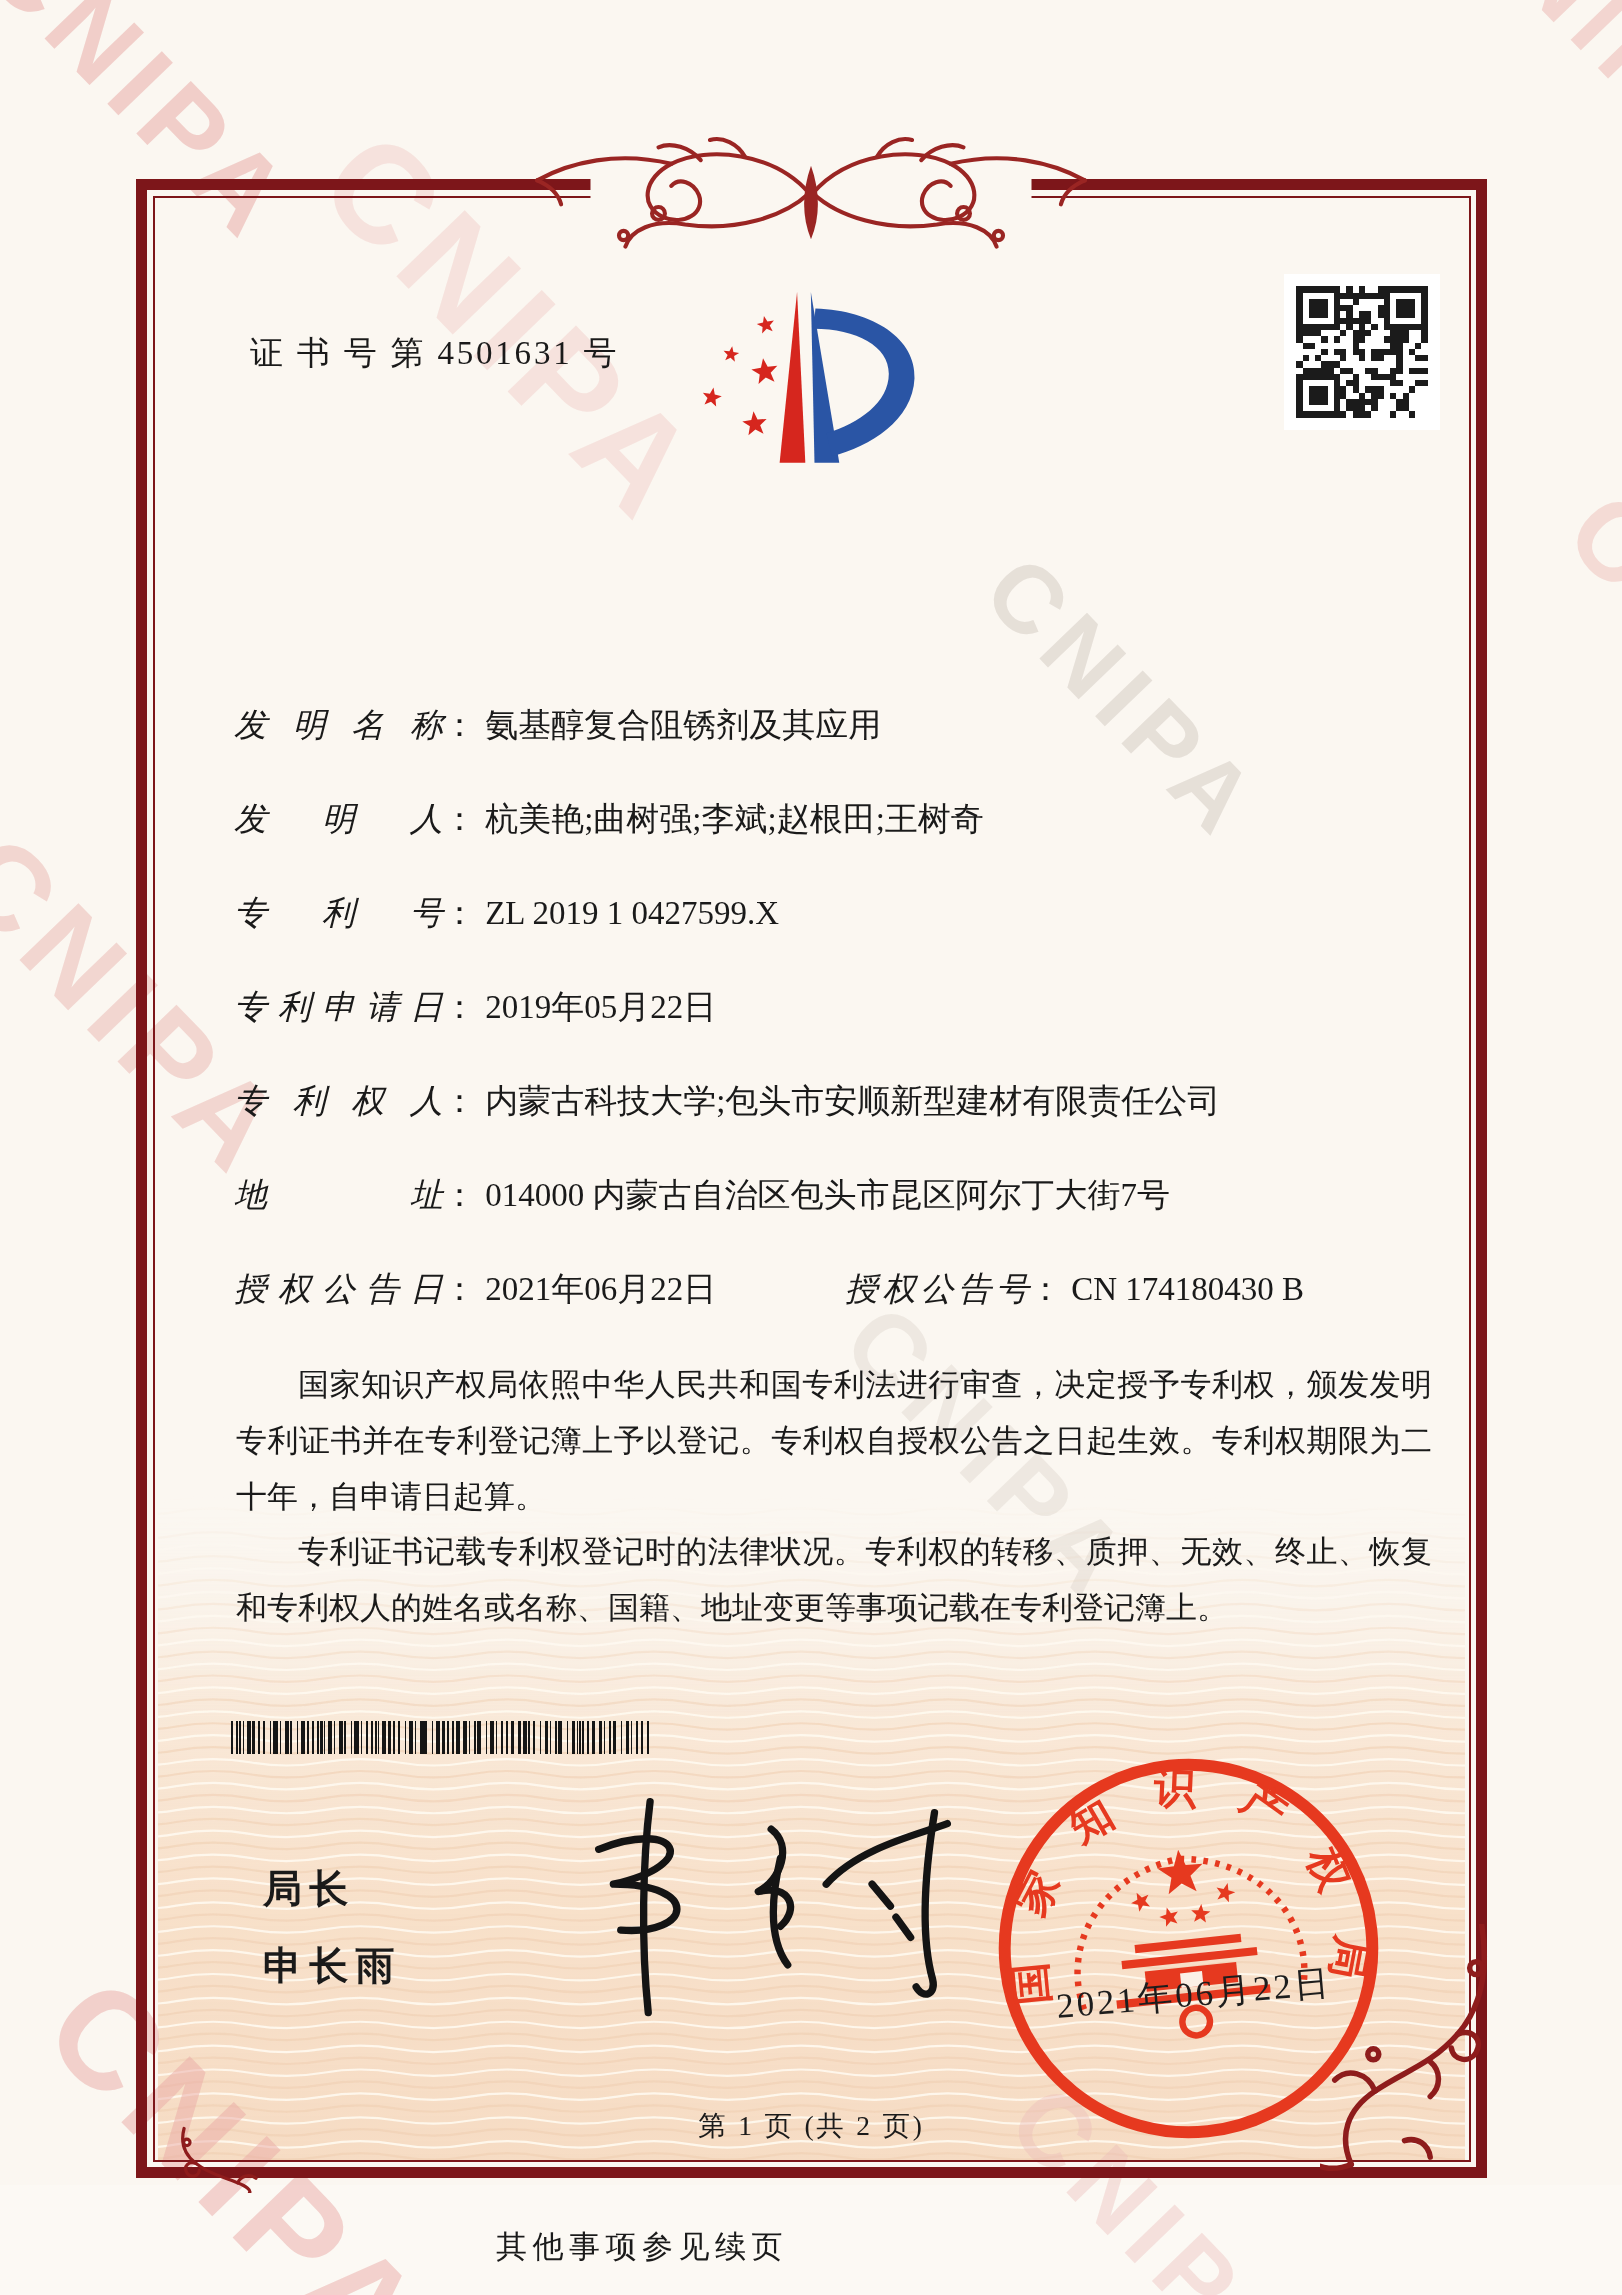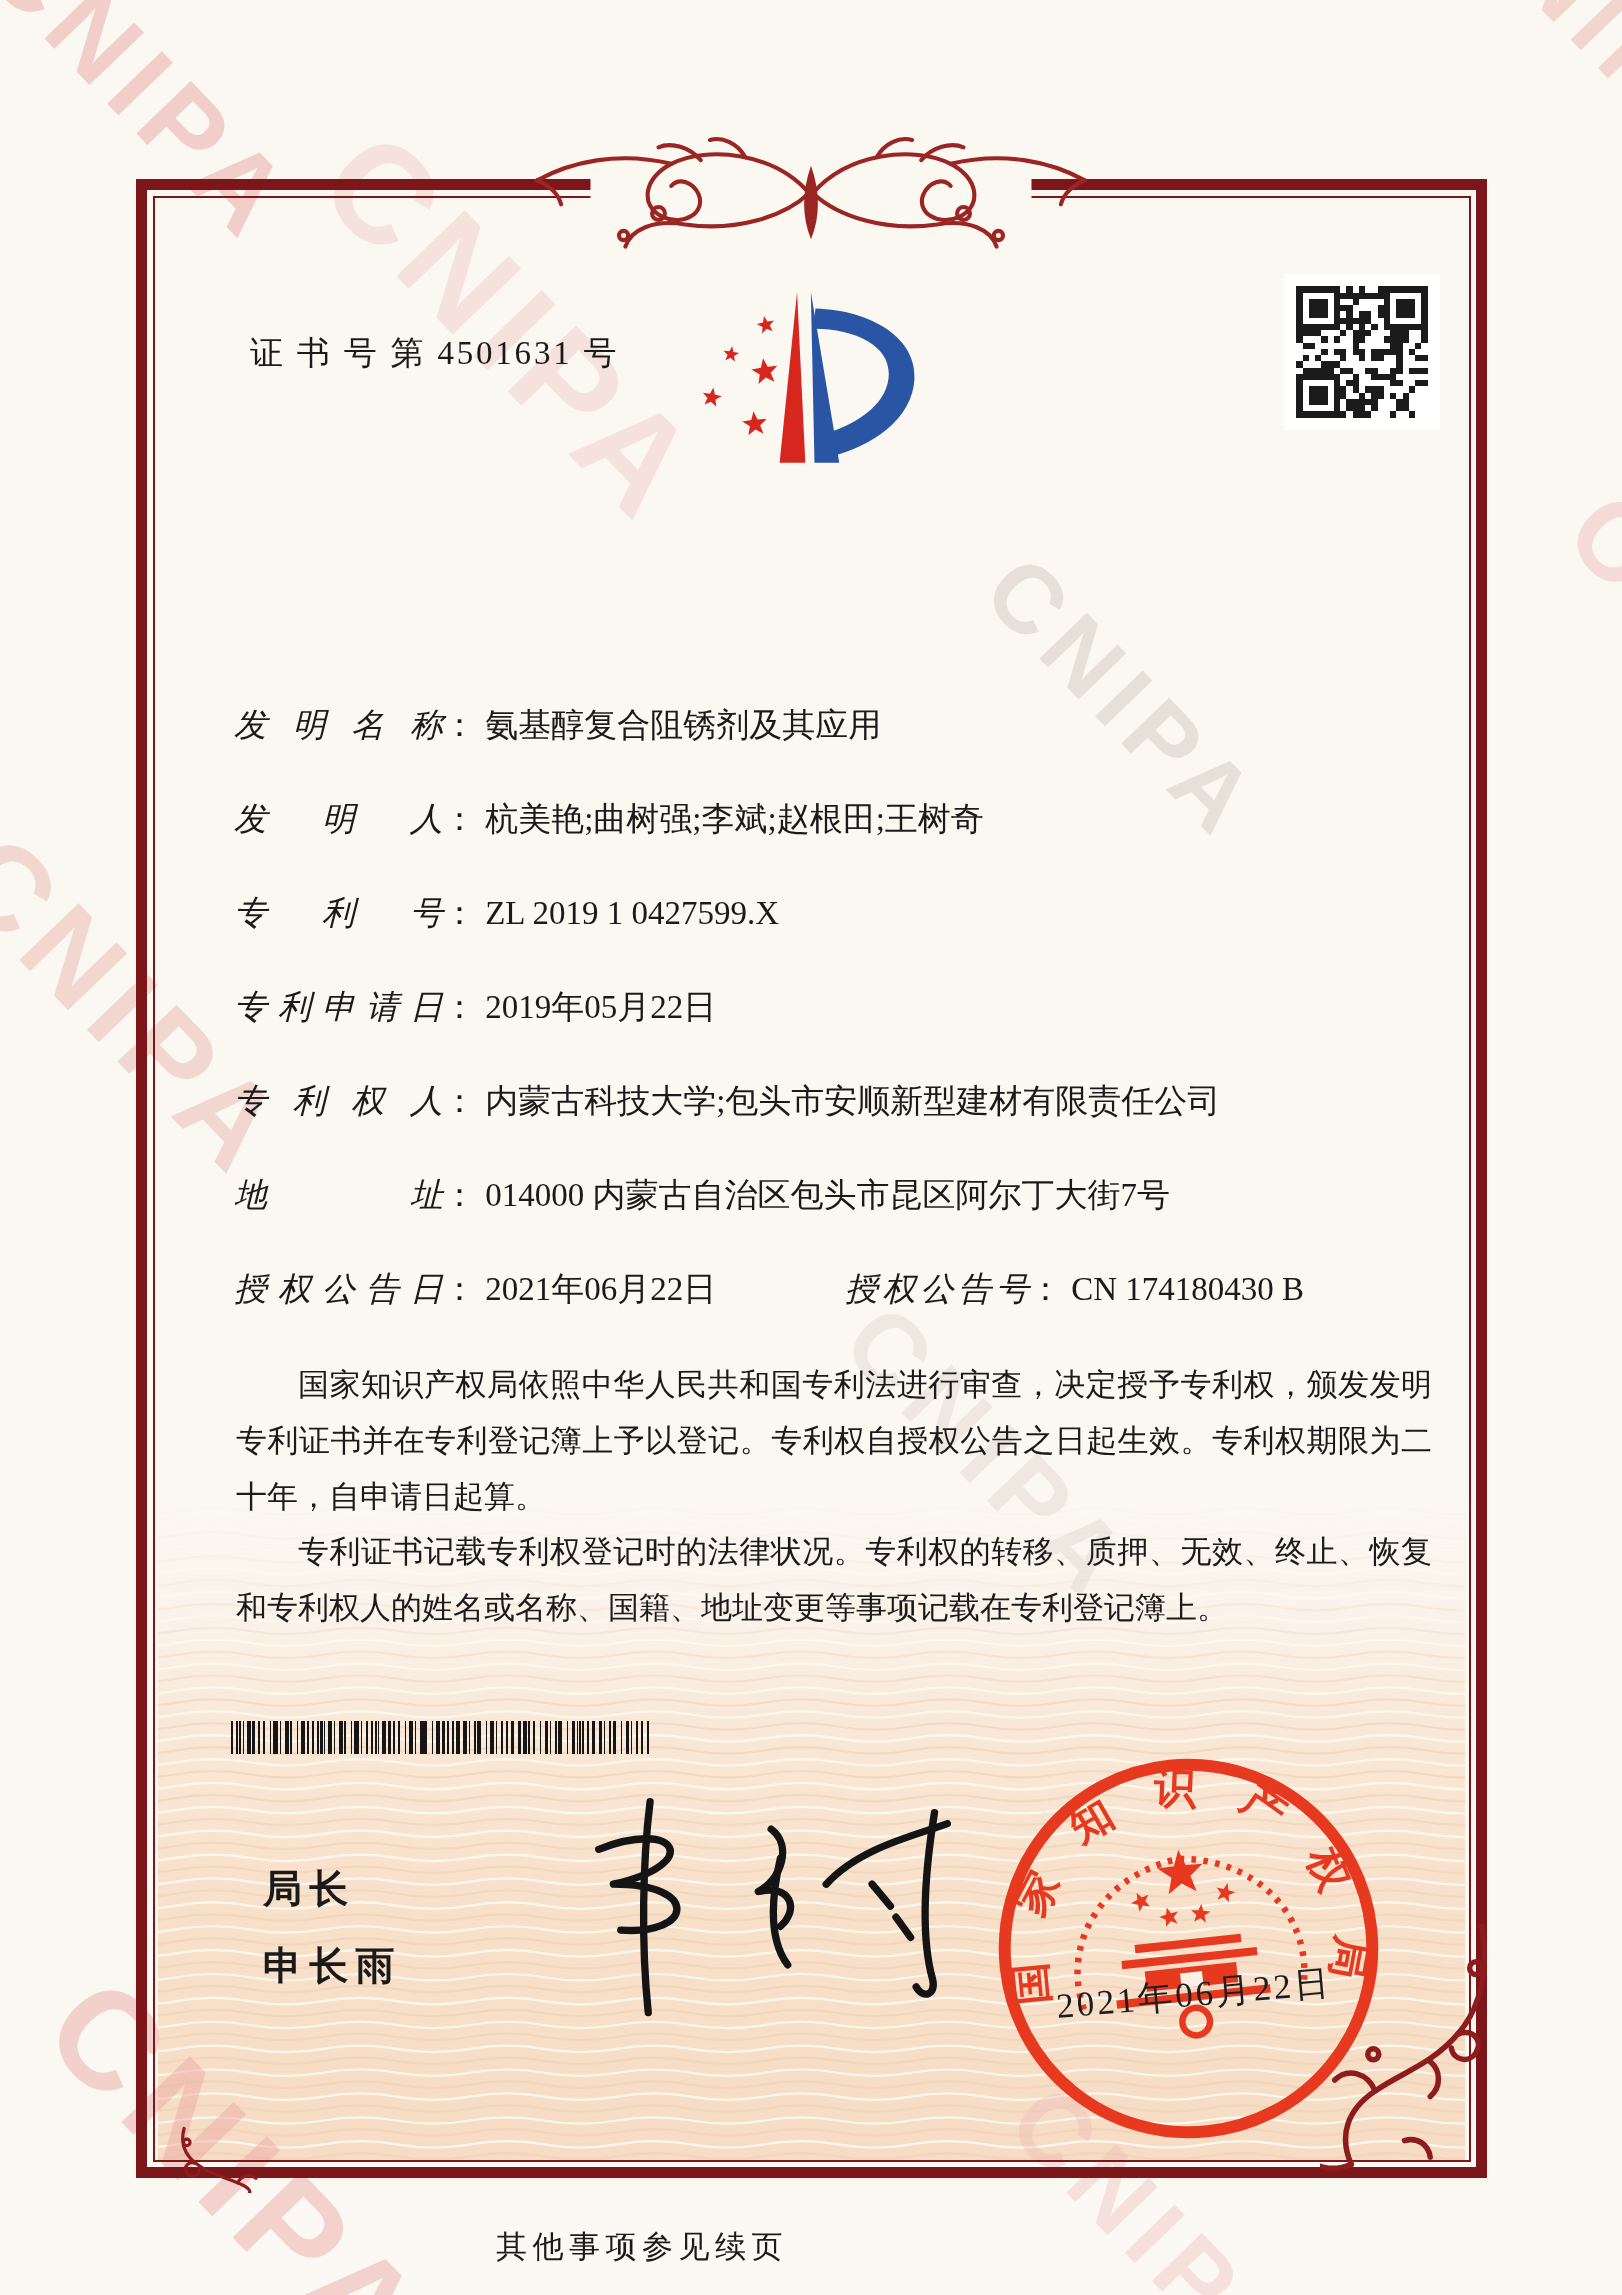--- a/index.html
+++ b/index.html
@@ -510,16 +510,17 @@
         <rect x="-74" y="10" width="148" height="9"></rect>
         <rect x="-50" y="24" width="100" height="22"></rect>
         <rect x="-12" y="30" width="24" height="16" fill="#fbf0e6"></rect>
         <rect x="-84" y="52" width="168" height="9"></rect>
         <circle cx="0" cy="84" r="15" fill="none" stroke="#e6391f" stroke-width="7"></circle>
       </g>
     </g>
   </svg>
   <div class="seal-date">2021年06月22日</div>
 
+  <div class="page-num">第 1 页 (共 2 页)</div>
   <div class="cont-note">其他事项参见续页</div>
 
 </div>
 
 
 </body></html>

